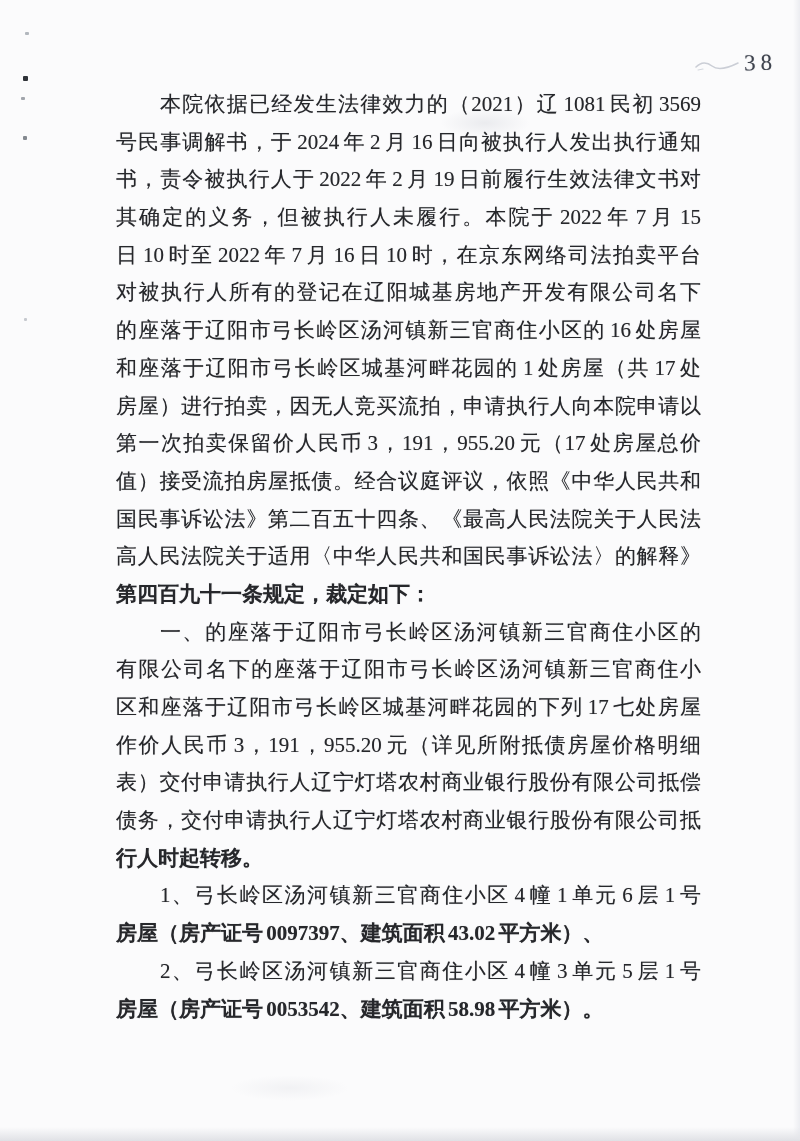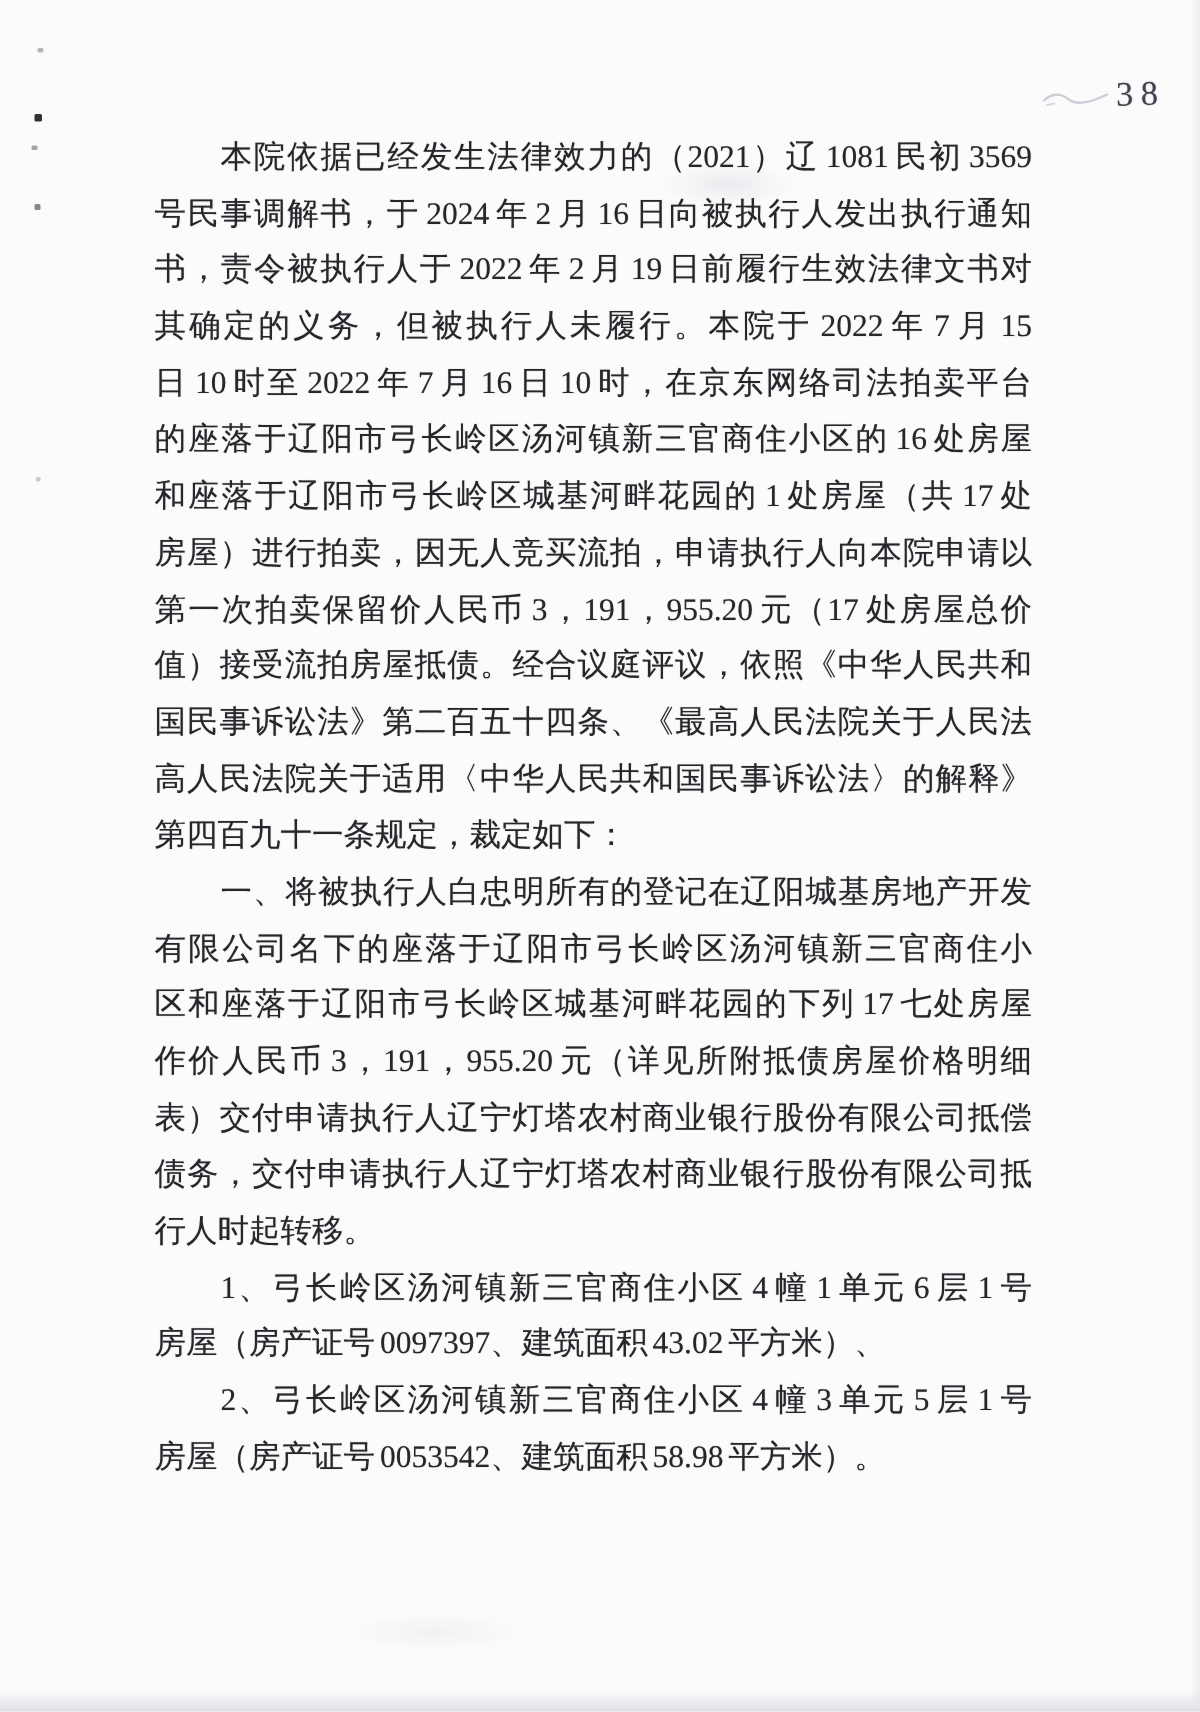--- a/index.html
+++ b/index.html
@@ -67,38 +67,38 @@
     text-shadow: 0 0 1px rgba(62,67,78,0.35);
   }
   .pen-mark {
     position: absolute;
     left: 694px; top: 58px;
     opacity: .85;
   }
   
   .text-block {
     position: absolute;
-    left: 103px; top: 86px;
+    left: 116px; top: 86px;
     width: 585px;
     color: var(--text-color);
     filter: blur(0.25px);
   }
   .line {
     height: 37.7px;
     line-height: 37.7px;
     font-size: 21px;
     text-align: justify;
     text-align-last: justify;
     word-spacing: -2px;
     overflow: hidden;
     white-space: normal;
     text-shadow: 0 0 0.7px rgba(38,39,43,0.45);
   }
   .line.indent { text-indent: 44px; }
-  .line.nofill { text-align: center; text-align-last: left; }
+  .line.nofill { text-align: center; text-align-last: left; font-weight: bold; }
 </style>
 </head>
 <body>
 
 <div class="page">
 
   <div class="smudge"></div>
   <div class="smudge2"></div>
 
   <div class="speck s1"></div>
@@ -116,29 +116,30 @@
 
   <div class="page-number">38</div>
 
   <div class="text-block">
 
   <div class="line indent">本院依据已经发生法律效力的（2021）辽 1081 民初 3569</div>
       <div class="line">号民事调解书，于 2024 年 2 月 16 日向被执行人发出执行通知</div>
       <div class="line">书，责令被执行人于 2022 年 2 月 19 日前履行生效法律文书对</div>
       <div class="line">其确定的义务，但被执行人未履行。本院于 2022 年 7 月 15</div>
       <div class="line">日 10 时至 2022 年 7 月 16 日 10 时，在京东网络司法拍卖平台</div>
+      <div class="line">对被执行人所有的登记在辽阳城基房地产开发有限公司名下</div>
       <div class="line">的座落于辽阳市弓长岭区汤河镇新三官商住小区的 16 处房屋</div>
       <div class="line">和座落于辽阳市弓长岭区城基河畔花园的 1 处房屋（共 17 处</div>
       <div class="line">房屋）进行拍卖，因无人竞买流拍，申请执行人向本院申请以</div>
       <div class="line">第一次拍卖保留价人民币 3，191，955.20 元（17 处房屋总价</div>
       <div class="line">值）接受流拍房屋抵债。经合议庭评议，依照《中华人民共和</div>
       <div class="line">国民事诉讼法》第二百五十四条、《最高人民法院关于人民法</div>
       <div class="line">高人民法院关于适用〈中华人民共和国民事诉讼法〉的解释》</div>
       <div class="line nofill">第四百九十一条规定，裁定如下：</div>
-      <div class="line indent">一、将被执行人白忠明所有的登记在辽阳城基房地产开发</div>
+      <div class="line indent">一、的座落于辽阳市弓长岭区汤河镇新三官商住小区的</div>
       <div class="line">有限公司名下的座落于辽阳市弓长岭区汤河镇新三官商住小</div>
       <div class="line">区和座落于辽阳市弓长岭区城基河畔花园的下列 17 七处房屋</div>
       <div class="line">作价人民币 3，191，955.20 元（详见所附抵债房屋价格明细</div>
       <div class="line">表）交付申请执行人辽宁灯塔农村商业银行股份有限公司抵偿</div>
       <div class="line">债务，交付申请执行人辽宁灯塔农村商业银行股份有限公司抵偿</div>
       <div class="line nofill">行人时起转移。</div>
       <div class="line indent">1、弓长岭区汤河镇新三官商住小区 4 幢 1 单元 6 层 1 号</div>
       <div class="line nofill">房屋（房产证号 0097397、建筑面积 43.02 平方米）、</div>
       <div class="line indent">2、弓长岭区汤河镇新三官商住小区 4 幢 3 单元 5 层 1 号</div>
       <div class="line nofill">房屋（房产证号 0053542、建筑面积 58.98 平方米）。</div>

